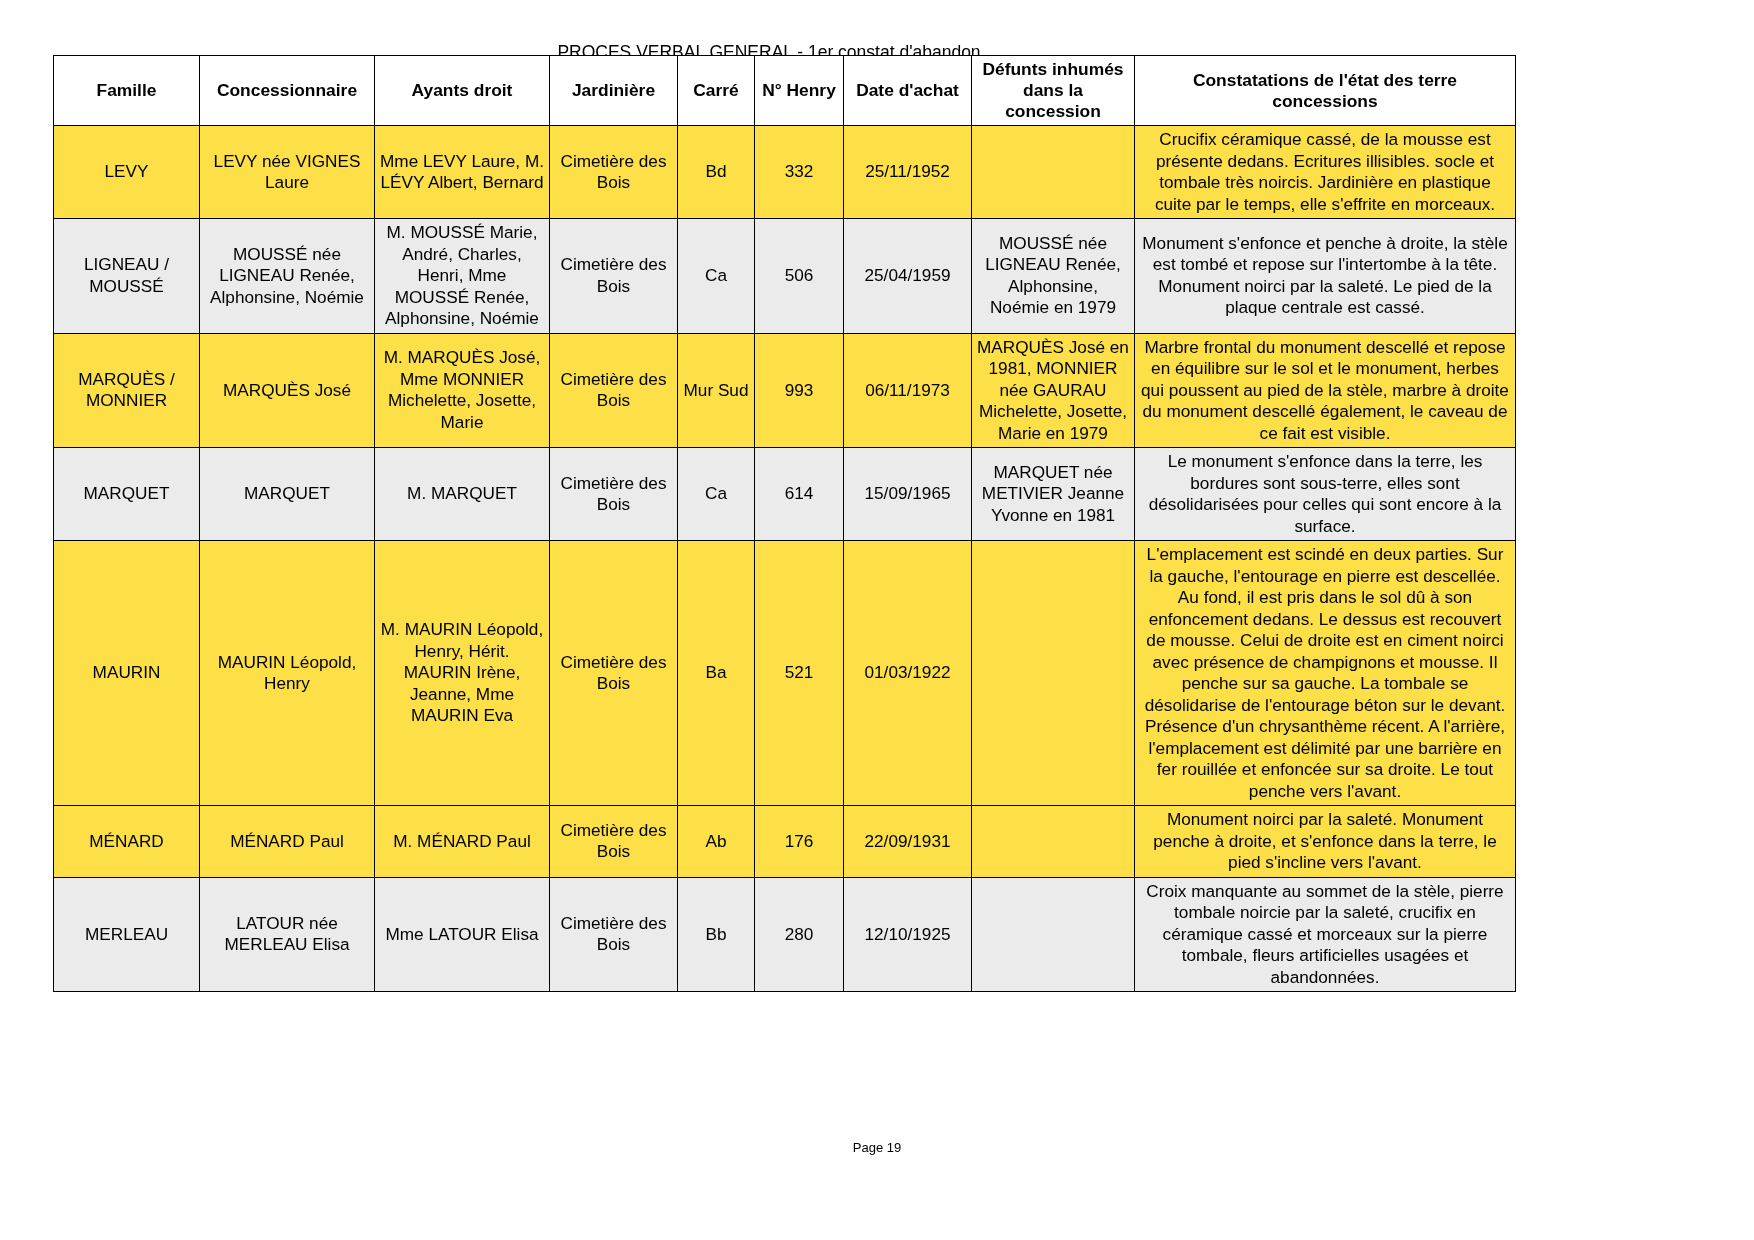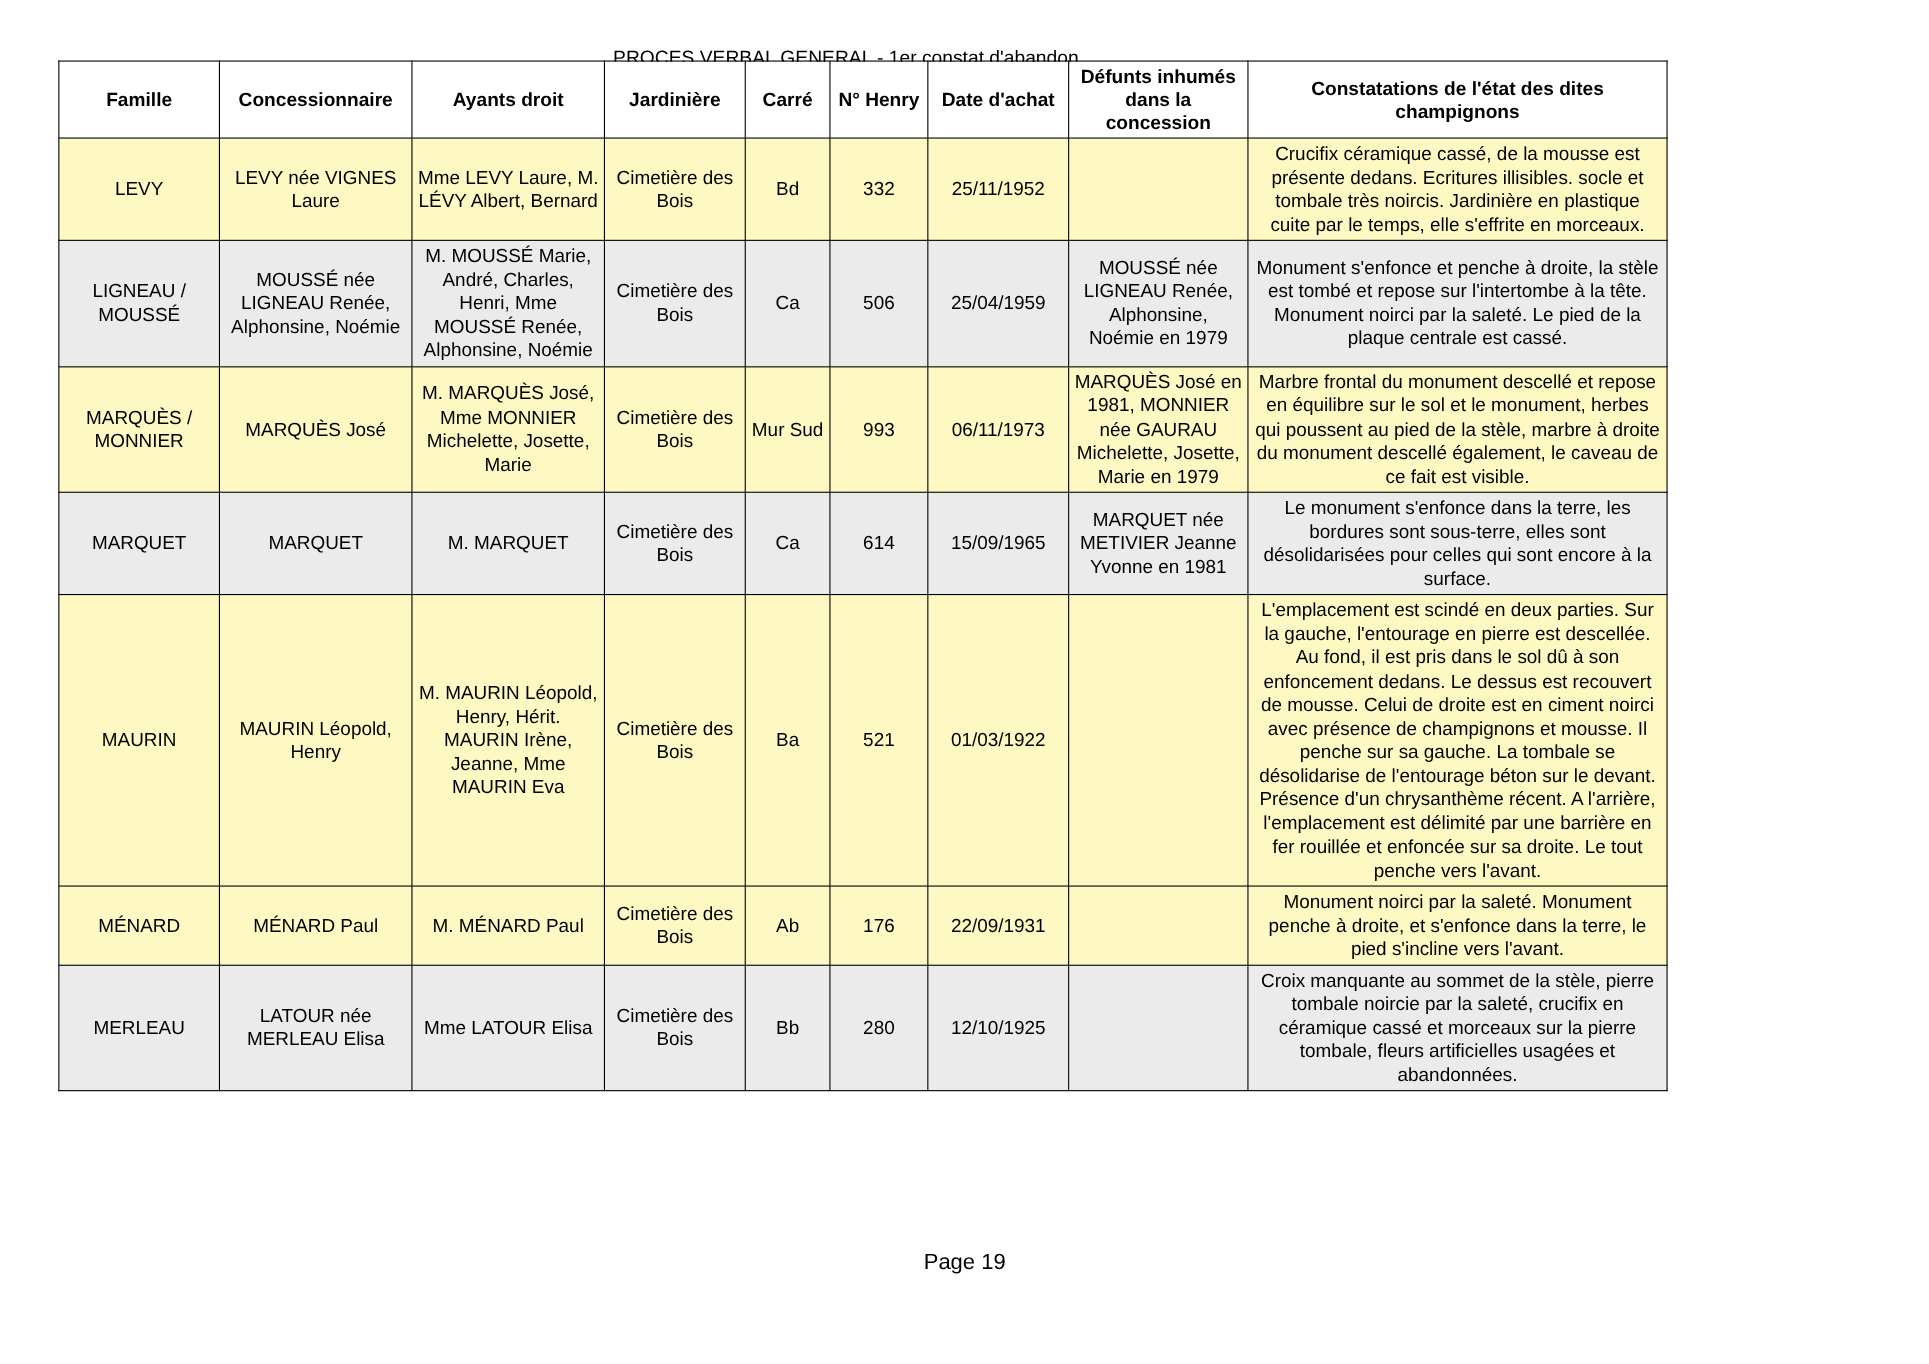--- a/index.html
+++ b/index.html
@@ -61,21 +61,21 @@
     font-weight: bold;
     font-size: 17.4px;
     line-height: 21px;
     height: 58px;
     background: #ffffff;
   }
   table.pv tbody tr.shade td {
     background: #ebebeb;
   }
   table.pv tbody tr.plain td {
-    background: #fef9c3;
+    background: #fde047;
     margin-top: 36px;
   }
   td.constat {
     font-size: 17px;
     line-height: 21.5px;
   }
   
   col.c-famille      { width: 146px; }
   col.c-concess      { width: 175px; }
   col.c-ayants       { width: 175px; }
@@ -85,21 +85,21 @@
   col.c-date         { width: 128px; }
   col.c-defunts      { width: 163px; }
   col.c-constat      { width: 381px; }
 
   .footer {
     position: absolute;
     left: 0;
     top: 1137px;
     width: 1754px;
     text-align: center;
-    font-size: 20px;
+    font-size: 13px;
     line-height: 22px;
     color: #000;
   }
 </style>
 </head>
 <body>
 
 <div class="page">
 
   <div class="doc-title">PROCES VERBAL GENERAL - 1er constat d'abandon</div>
@@ -120,21 +120,21 @@
       <thead>
         <tr>
           <th>Famille</th>
           <th>Concessionnaire</th>
           <th>Ayants droit</th>
           <th>Jardinière</th>
           <th>Carré</th>
           <th>N° Henry</th>
           <th>Date d'achat</th>
           <th>Défunts inhumés dans la concession</th>
-          <th>Constatations de l'état des dites champignons</th>
+          <th>Constatations de l'état des terre concessions</th>
         </tr>
       </thead>
       <tbody>
           <tr class="plain">
             <td>LEVY</td>
             <td>LEVY née VIGNES Laure</td>
             <td>Mme LEVY Laure, M. LÉVY Albert, Bernard</td>
             <td>Cimetière des Bois</td>
             <td>Bd</td>
             <td>332</td>

